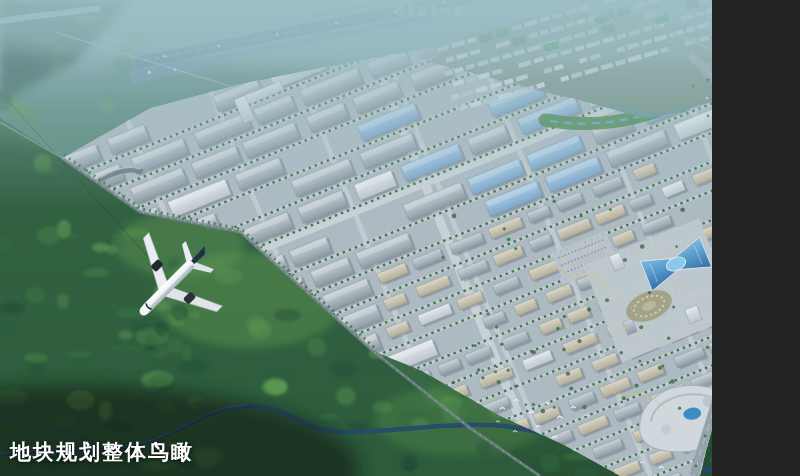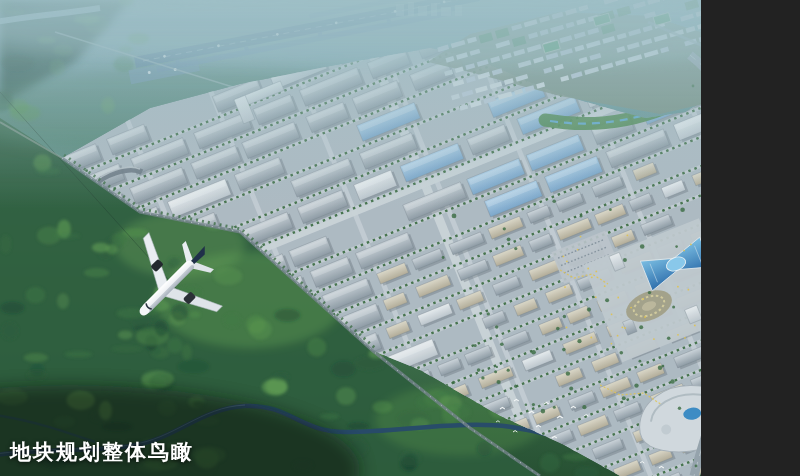--- a/index.html
+++ b/index.html
@@ -1,17 +1,17 @@
 <!DOCTYPE html>
 <html><head>
 <meta charset="utf-8">
 <style>
   html,body{margin:0;padding:0;background:#222;}
   .stage{position:relative;width:701px;height:476px;overflow:hidden;
-         font-family:Liberation Serif, serif;}
+         font-family:Liberation Serif, serif;padding-left:11px;}
   .stage svg{position:absolute;left:0;top:0;}
   .caption{position:absolute;left:10px;top:438px;font-size:21px;font-weight:bold;
            color:#fff;letter-spacing:2px;text-shadow:0 1px 4px rgba(0,0,0,.75);
            white-space:nowrap;}
 </style>
 </head>
 <body>
 
 <div class="stage">
 <svg id="scene" width="800" height="476" viewBox="0 0 800 476">

